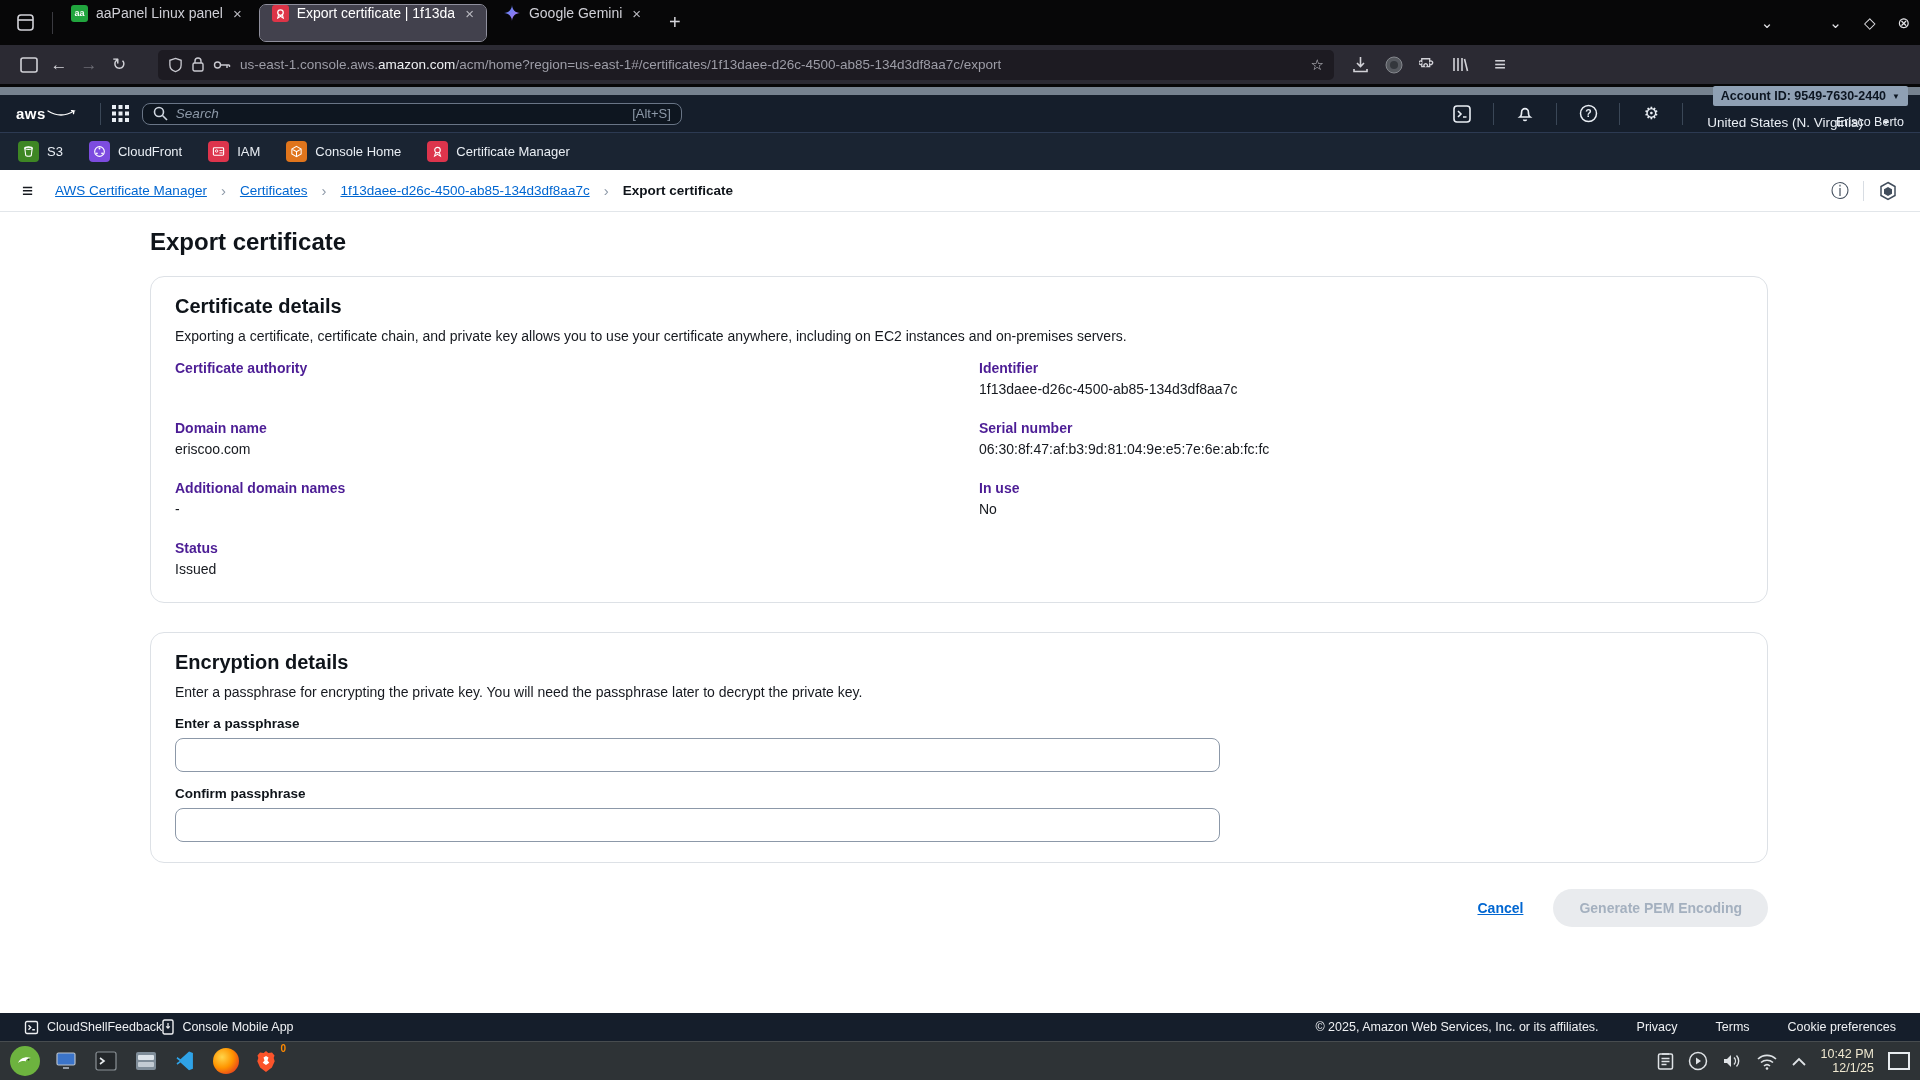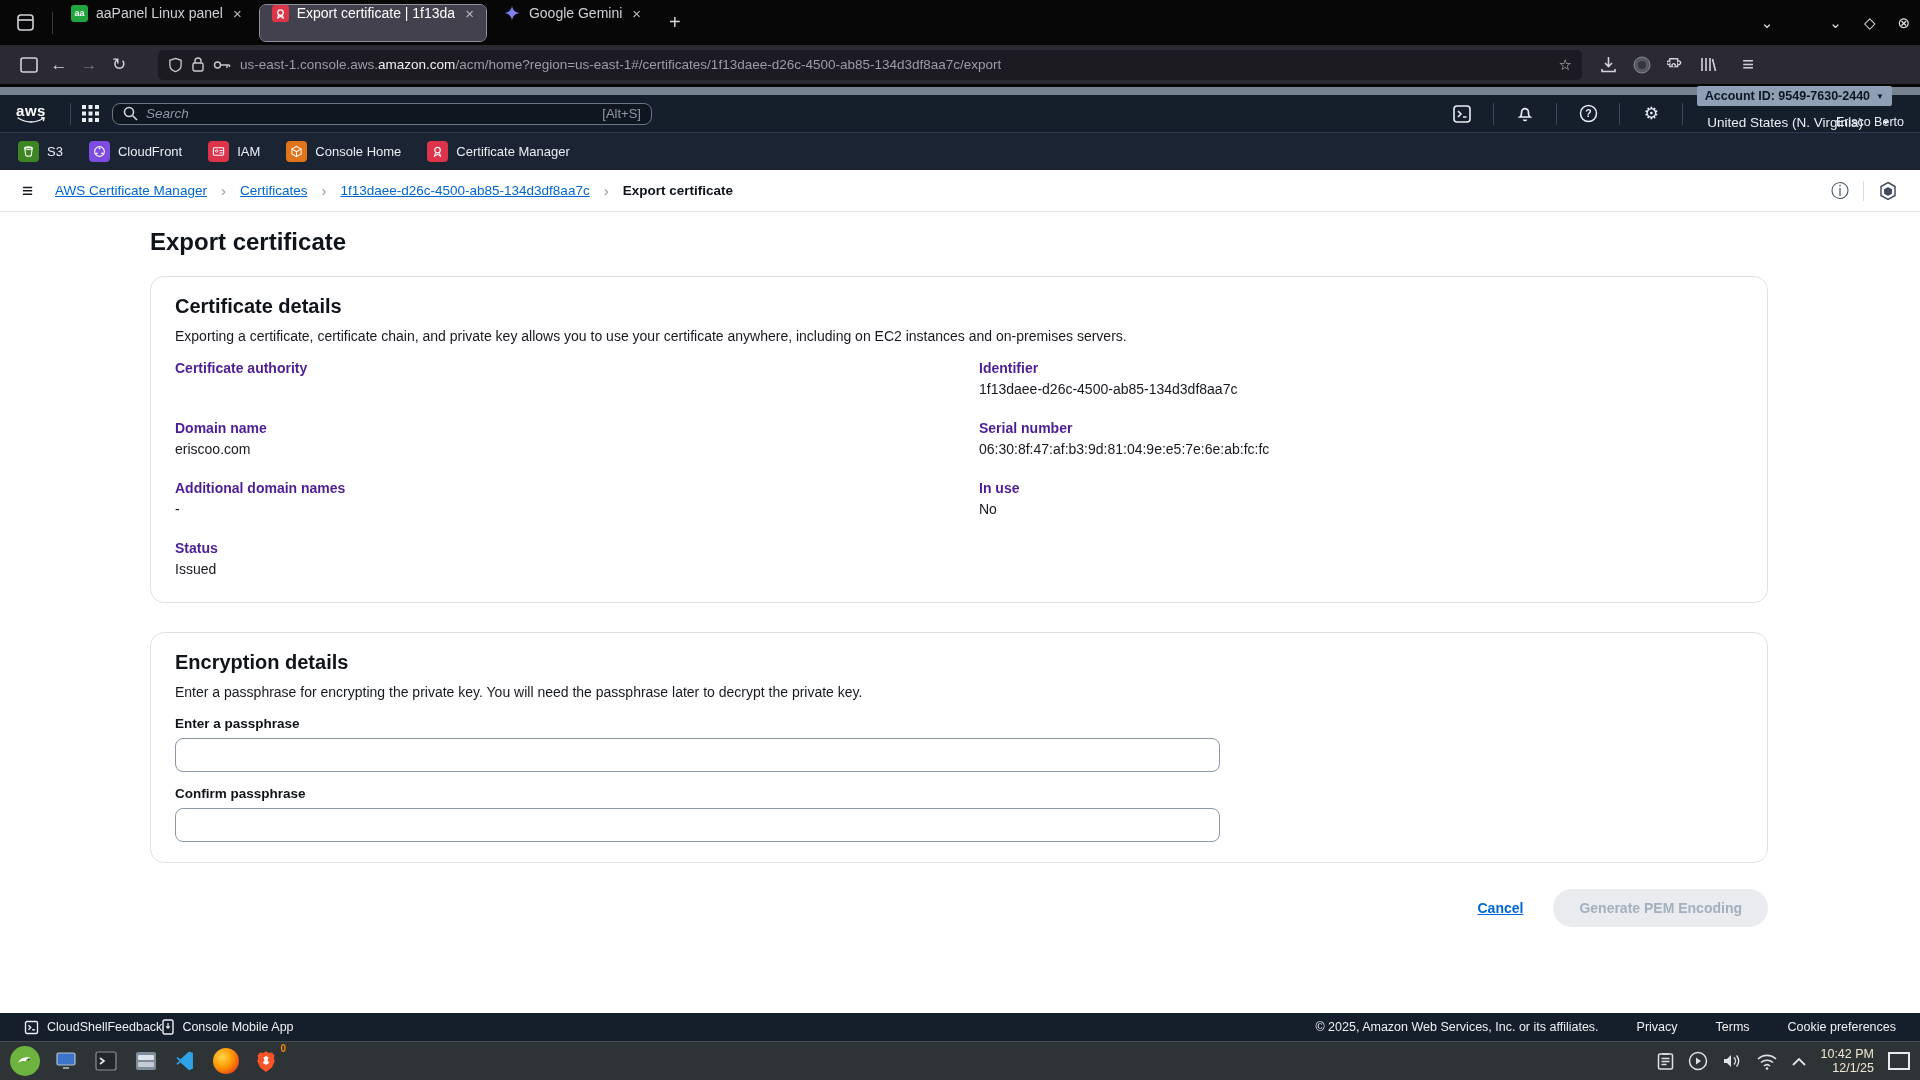--- a/index.html
+++ b/index.html
@@ -21,46 +21,46 @@
   .fav-acm { background:#dd3447; }
   .newtab { color:#d6d6dc; font-size:20px; padding:0 10px; }
   .ts-right { margin-left:auto; display:flex; align-items:center; gap:26px; color:#e6e6ea; font-size:15px; }
   .winctl { display:flex; align-items:center; gap:22px; margin-left:30px; }
 
   
   .navbar { height:39px; background:#2b2a33; display:flex; align-items:center; padding:0 14px; }
   .nicon { width:30px; height:28px; display:flex; align-items:center; justify-content:center;
            color:#d2d2d8; font-size:17px; border-radius:4px; }
   .nicon.dim { color:#6d6d75; }
-  .urlbar { width:1424px; height:30px; background:#1d1b22; border-radius:5px; margin-left:24px;
+  .urlbar { width:1176px; height:30px; background:#1d1b22; border-radius:5px; margin-left:24px;
             display:flex; align-items:center; padding:0 10px; gap:9px; }
   .urltext { font-size:13.5px; white-space:nowrap; overflow:hidden; }
   .urltext .u1 { color:#9d9da7; } .urltext .u2 { color:#eef0f3; } .urltext .u3 { color:#9d9da7; }
   .urlstar { margin-left:auto; color:#c9c9d0; font-size:15px; }
   .nav-right { display:flex; align-items:center; margin-left:18px; gap:16px; }
 
   .winedge1 { height:3px; background:#070708; }
   .winedge2 { height:8px; background:#76828f; }
 
   
   .awshead { height:37px; background:#151e2b; display:flex; align-items:center; padding:0 16px; position:relative; }
-  .awslogo { display:flex; flex-direction:column; align-items:center; margin-right:14px; }
+  .awslogo { display:flex; align-items:center; margin-right:14px; }
   .awslogo .t { color:#fff; font-weight:bold; font-size:15px; letter-spacing:.5px; line-height:13px; }
   .hsep { width:1px; height:22px; background:#3a4757; margin:0 10px; }
   .searchbox { width:540px; height:22px; background:#0e1620; border:1px solid #697586; border-radius:8px;
                display:flex; align-items:center; padding:0 10px; gap:8px; margin-left:12px; }
   .searchbox input { flex:1; background:transparent; border:none; outline:none; color:#e9eef4; font-size:13.5px;
                      font-family:"Liberation Sans",sans-serif; }
   .searchbox input::placeholder { color:#8d99a8; font-style:italic; }
   .shortcut { color:#8d99a8; font-size:13px; }
   .head-right { margin-left:auto; display:flex; align-items:center; gap:4px; }
   .hicon { width:34px; height:28px; display:flex; align-items:center; justify-content:center; color:#e9eef4; font-size:17px; }
   .region { color:#e9eef4; font-size:13.5px; margin:17px 14px 0 10px; display:flex; gap:19px; align-items:center; }
   .caret { font-size:8px; color:#e9eef4; }
-  .acct-badge { position:absolute; top:-9px; right:28px; background:#8fa0b4; color:#0c1521; font-size:12.5px;
+  .acct-badge { position:absolute; top:-9px; right:12px; background:#8fa0b4; color:#0c1521; font-size:12.5px;
                 font-weight:bold; padding:3px 8px; border-radius:2px; display:flex; gap:6px; align-items:center; z-index:6; }
   .acct-badge .caret { color:#0c1521; }
   .acct-name { position:absolute; bottom:3px; right:16px; color:#e9eef4; font-size:12.5px; }
 
   
   .favbar { height:38px; background:#1a2432; border-top:1px solid #2c3a52; display:flex; align-items:center;
             padding:0 18px; gap:26px; }
   .favitem { display:flex; align-items:center; gap:8px; color:#e9eef4; font-size:13px; }
   .favsq { width:21px; height:21px; border-radius:4px; display:flex; align-items:center; justify-content:center; }
   .c-s3 { background:#3E8624; } .c-cf { background:#7D4CE0; } .c-iam { background:#DD344C; }

